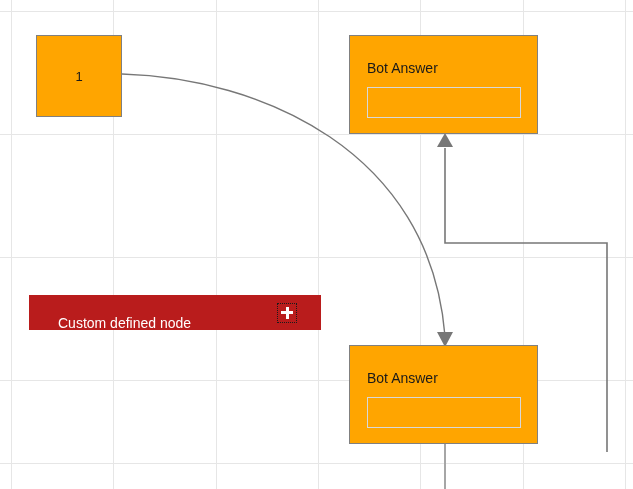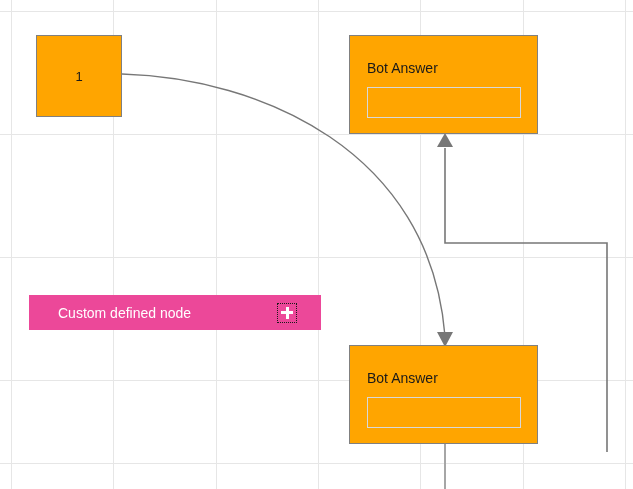--- a/index.html
+++ b/index.html
@@ -94,23 +94,23 @@
     background: transparent;
   }
 
   
   .custom-bar {
     position: absolute;
     left: 29px;
     top: 295px;
     width: 292px;
     height: 35px;
-    background: #ec4899;
+    background: #b91c1c;
     display: flex;
-    align-items: center;
+    align-items: flex-end;
     box-sizing: border-box;
   }
   .custom-bar-label {
     margin-left: 29px;
     font-size: 14px;
     color: #ffffff;
     line-height: 1;
     white-space: nowrap;
   }
   .custom-bar-add {

